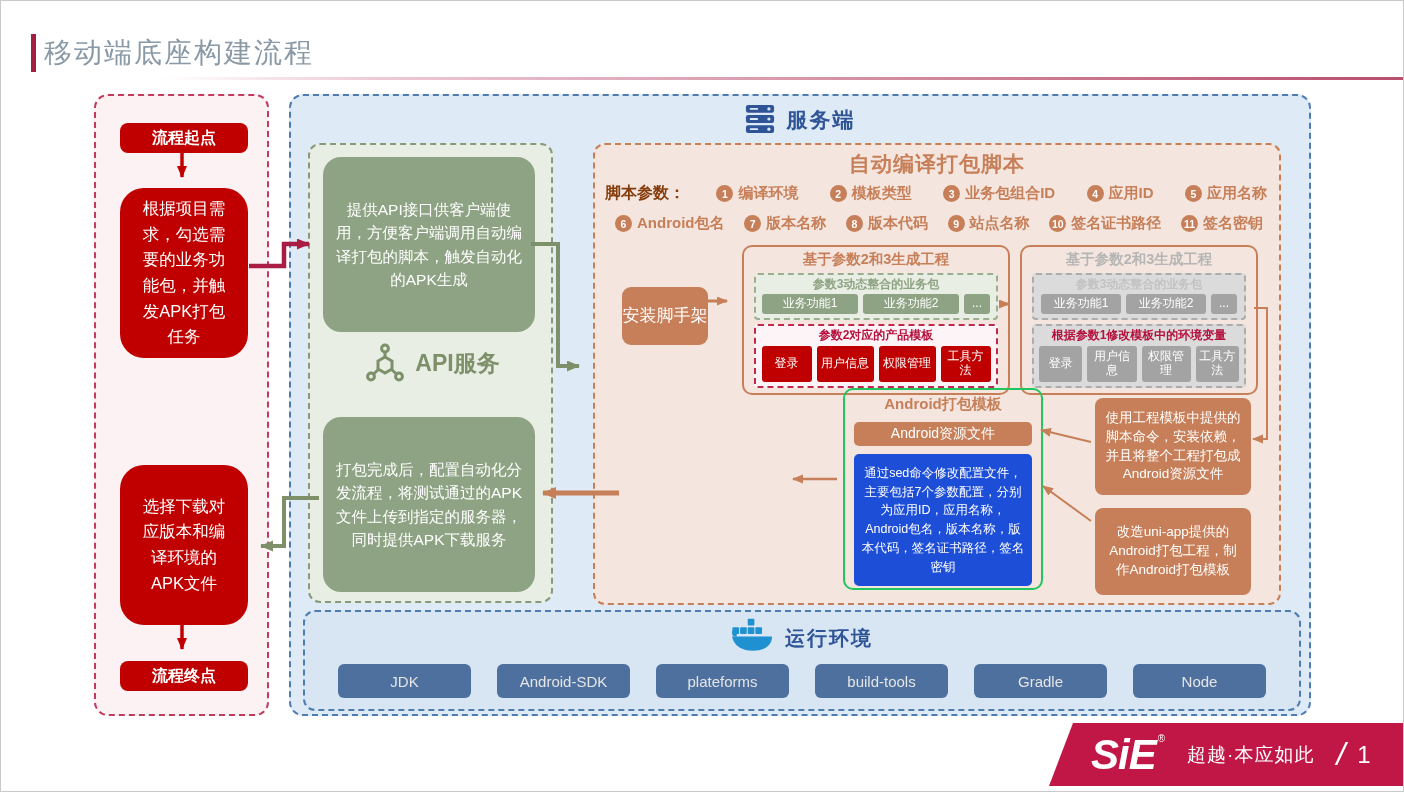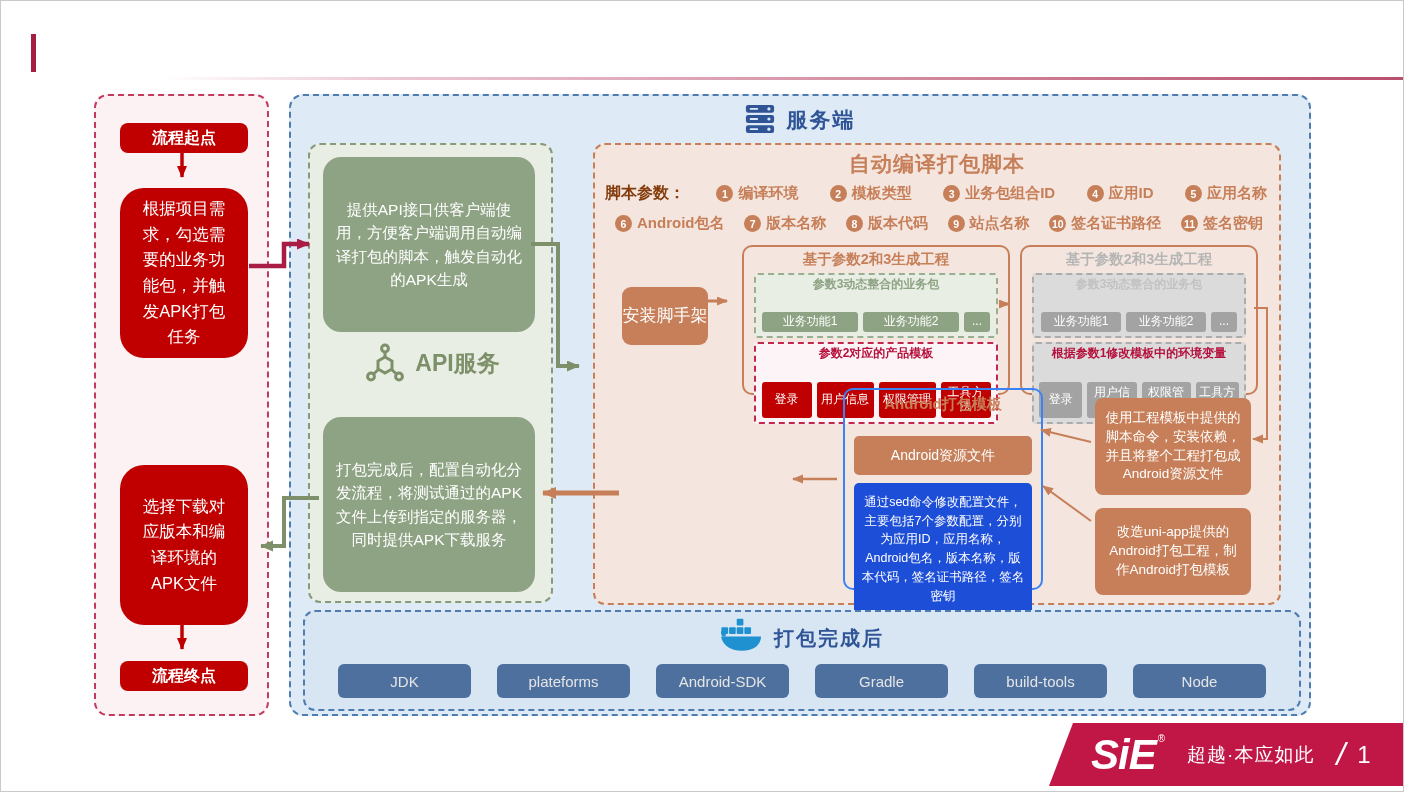--- a/index.html
+++ b/index.html
@@ -61,32 +61,32 @@
   .proj1{left:147px;top:100px;width:268px;height:150px;}
   .proj2{left:425px;top:100px;width:238px;height:150px;}
   .proj-title{text-align:center;font-weight:bold;font-size:14.5px;color:#C67F58;}
   .proj2 .proj-title{color:#B5B5B5;}
   .sub{border-radius:4px;margin-top:4px;padding:2px 5px 4px;}
   .sub-green{background:#E8EEE4;border:2px dashed #9BAF90;}
   .sub-red{background:#FDF4F7;border:2px dashed #C2284E;}
   .sub-gray{background:#DBDBDB;border:2px dashed #ACACAC;}
   .sub-title{font-size:12px;font-weight:bold;text-align:center;line-height:1.2;}
   .t-green{color:#8EA383;} .t-crimson{color:#B5103C;} .t-gray{color:#C2C2C2;}
-  .sub-row{display:flex;gap:5px;justify-content:center;margin-top:21px;}
+  .sub-row{display:flex;gap:5px;justify-content:center;margin-top:3px;}
   .chip{color:#fff;font-size:12px;display:flex;align-items:center;justify-content:center;text-align:center;
     border-radius:3px;line-height:1.15;padding:1px 2px;}
   .chip-green{background:#8EA383;height:20px;}
   .chip-red{background:#C00000;height:36px;}
   .chip-gray{background:#A3A3A3;}
   .w94{width:96px;} .w26{width:26px;} .w50{width:50px;} .w56{width:57px;}
   .h20{height:20px;} .h36{height:36px;}
 
-  .atpl{position:absolute;left:248px;top:243px;width:200px;height:202px;border:2px solid #3b82f6;border-radius:10px;padding:5px 9px;}
+  .atpl{position:absolute;left:248px;top:243px;width:200px;height:202px;border:2px solid #22c55e;border-radius:10px;padding:5px 9px;}
   .atpl-title{text-align:center;font-weight:bold;font-size:15px;color:#C67F58;}
-  .atpl-res{position:static;margin-top:22px;height:39px;font-size:14px;border-radius:5px;display:flex;align-items:center;justify-content:center;background:#C67F58;color:#fff;}
+  .atpl-res{position:static;margin-top:8px;height:24px;font-size:14px;border-radius:5px;display:flex;align-items:center;justify-content:center;background:#C67F58;color:#fff;}
   .atpl-sed{margin-top:8px;height:132px;font-size:12.5px;border-radius:5px;display:flex;align-items:center;justify-content:center;
     background:#1d4ed8;color:#fff;text-align:center;line-height:1.5;padding:4px 7px;}
 
   
   .env-row{position:absolute;left:0;top:52px;width:100%;display:flex;justify-content:space-between;padding:0 33px;}
   .env-box{width:133px;height:34px;background:#4E709F;color:#e5e5e5;border-radius:6px;font-size:15px;
     display:flex;align-items:center;justify-content:center;}
 
   
   .banner{position:absolute;left:1048px;top:722px;width:356px;height:63px;background:#C01747;color:#fff;
@@ -99,20 +99,21 @@
 
   .arrows{position:absolute;left:0;top:0;z-index:6;pointer-events:none;}
   .icon{flex:none;display:inline-flex;}
 </style>
 </head>
 <body>
 
 <div class="slide">
 
   <div class="title-bar"></div>
+  <div class="page-title">移动端底座构建流程</div>
   <div class="title-rule"></div>
 
   <div class="panel left-panel">
     <div class="pill" style="top:27px;">流程起点</div>
     <div class="red-box" style="top:92px;height:170px;">根据项目需求，勾选需要的业务功能包，并触发APK打包任务</div>
     <div class="client-row">
       <span class="icon">
         <svg width="46" height="44" viewBox="0 0 46 44" fill="none" stroke="#A32743" stroke-width="3.4" stroke-linecap="round">
           <rect x="3" y="3" width="40" height="29" rx="3"></rect>
           <path d="M18,21 l6,-8 M27,21 l6,-8" stroke-width="2.6"></path>
@@ -278,28 +279,28 @@
           <svg width="42" height="34" viewBox="0 0 44 35" fill="#2091D0">
             <rect x="17.5" y="0.5" width="7" height="7" rx="1"></rect>
             <rect x="1.5" y="9.5" width="7" height="7" rx="1"></rect>
             <rect x="9.5" y="9.5" width="7" height="7" rx="1"></rect>
             <rect x="17.5" y="9.5" width="7" height="7" rx="1"></rect>
             <rect x="25.5" y="9.5" width="7" height="7" rx="1"></rect>
             <path d="M1,19 h42 c0,9 -8,15 -20,15 c-11,0 -20,-5 -22,-15 z"></path>
             <path d="M3,19 c-3,-2 -3,-8 3,-8 l0,8 z"></path>
           </svg>
         </span>
-        <span class="txt" style="font-size:20px;">打包完成后</span>
+        <span class="txt" style="font-size:20px;">运行环境</span>
       </div>
       <div class="env-row">
         <div class="env-box">JDK</div>
+        <div class="env-box">Android-SDK</div>
         <div class="env-box">plateforms</div>
-        <div class="env-box">Android-SDK</div>
+        <div class="env-box">build-tools</div>
         <div class="env-box">Gradle</div>
-        <div class="env-box">build-tools</div>
         <div class="env-box">Node</div>
       </div>
     </div>
   </div>
 
   <svg class="arrows" width="1404" height="792" viewBox="0 0 1404 792">
     <defs>
       <marker id="mRed" markerUnits="userSpaceOnUse" markerWidth="14" markerHeight="12" refX="11" refY="5" orient="auto">
           <path d="M0,0 L12,5 L0,10 z" fill="#C00000"></path>
         </marker>

